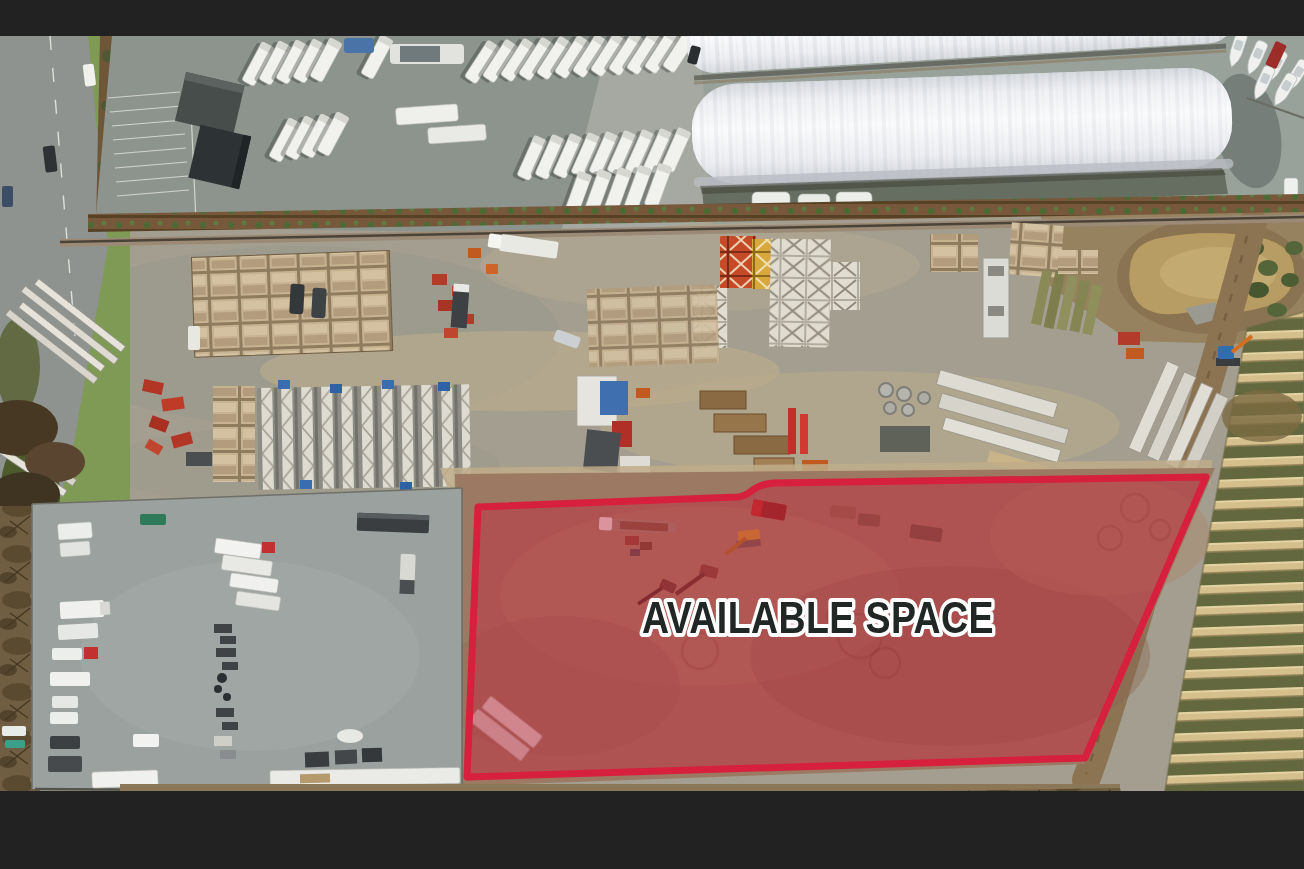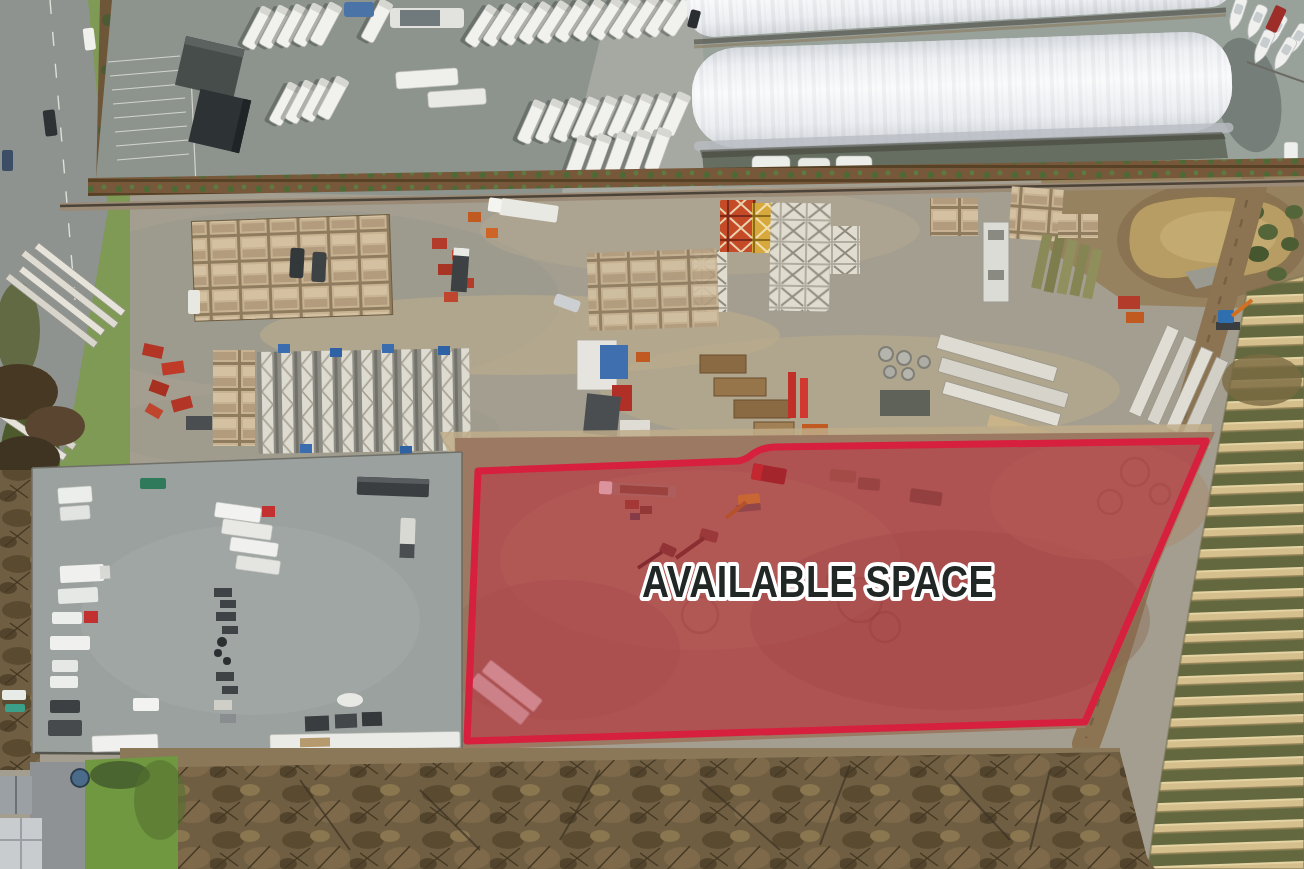--- a/index.html
+++ b/index.html
@@ -1,16 +1,16 @@
 <!DOCTYPE html>
 <html><head>
 <meta charset="utf-8">
 <style>
   html,body{margin:0;padding:0;background:#222;}
-  #stage{width:1304px;height:869px;position:relative;overflow:hidden;font-family:"Liberation Sans",sans-serif;}
+  #stage{width:1304px;height:755px;position:relative;overflow:hidden;font-family:"Liberation Sans",sans-serif;margin-top:36px;}
   svg{display:block;}
 </style>
 </head>
 <body>
 
 <div id="stage">
 <svg width="1304" height="869" viewBox="0 0 1304 869" xmlns="http://www.w3.org/2000/svg">
 <defs>
   <pattern id="crates" width="30" height="26" patternUnits="userSpaceOnUse">
     <rect width="30" height="26" fill="#8f7b5e"></rect>

